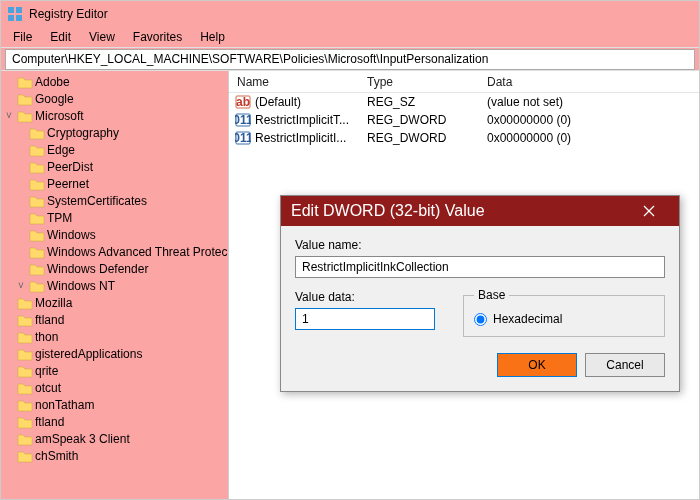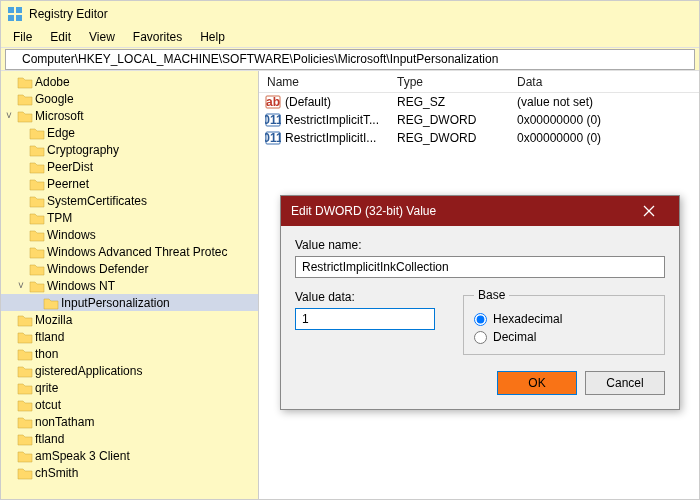--- a/index.html
+++ b/index.html
@@ -1,26 +1,26 @@
 <!DOCTYPE html>
 <html><head>
 <meta charset="utf-8">
 <style>
   * { box-sizing: border-box; margin: 0; padding: 0; font-family: "Segoe UI", Tahoma, sans-serif; font-size: 12px; }
   body { background: #fff; width: 700px; height: 500px; overflow: hidden; position: relative; }
-  .window { width: 700px; height: 500px; border: 1px solid #ccc; display: flex; flex-direction: column; background: #fef9c3; }
+  .window { width: 700px; height: 500px; border: 1px solid #ccc; display: flex; flex-direction: column; background: #fca5a5; }
   .titlebar { display: flex; align-items: center; height: 26px; padding: 0 6px; gap: 6px; }
   .titlebar .icon-box { width: 16px; height: 16px; display:flex; align-items:center; justify-content:center; }
   .titlebar .title { flex: 1; }
   .menubar { display: flex; gap: 2px; padding: 0 4px; height: 20px; align-items: center; }
   .menubar span { padding: 2px 8px; cursor: default; }
   .addressbar { display: flex; align-items: center; height: 24px; border-top: 1px solid #e0e0e0; border-bottom: 1px solid #e0e0e0; }
-  .addressbar input { flex: 1; border: 1px solid #aaa; height: 21px; margin: 0 4px; padding: 0 16px; background: #fff; }
+  .addressbar input { flex: 1; border: 1px solid #aaa; height: 21px; margin: 0 4px; padding: 0 6px; background: #fff; }
   .body { flex: 1; display: flex; overflow: hidden; }
-  .tree { width: 258px; border-right: 1px solid #ccc; overflow: hidden; padding-top: 2px; }
+  .tree { width: 228px; border-right: 1px solid #ccc; overflow: hidden; padding-top: 2px; }
   .tree-item { display: flex; align-items: center; height: 17px; padding-left: 4px; gap: 2px; white-space: nowrap; cursor: default; }
   .tree-item.selected { background: #d0d8e8; }
   .tree-item .twisty { width: 12px; text-align: center; color: #666; font-size: 10px; }
   .tree-item .folder { width: 16px; height: 14px; display:inline-flex; align-items:center; justify-content:center; }
   .tree-item.depth0 { padding-left: 2px; }
   .tree-item.depth1 { padding-left: 14px; }
   .tree-item.depth2 { padding-left: 28px; }
   .values { flex: 1; background: #fff; }
   .values-header { display: flex; height: 22px; border-bottom: 1px solid #e5e5e5; align-items: center; color: #222; }
   .values-header div { padding: 0 8px; }
@@ -28,21 +28,21 @@
   .col-type { width: 120px; }
   .col-data { flex: 1; }
   .value-row { display: flex; height: 18px; align-items: center; }
   .value-row .col-name { display: flex; align-items: center; gap: 4px; padding-left: 6px; overflow:hidden; white-space:nowrap; text-overflow:ellipsis;}
   .value-row .col-type { padding-left: 8px; }
   .value-row .col-data { padding-left: 8px; }
   .valicon { width: 16px; height: 16px; display:inline-flex; align-items:flex-end; justify-content:center; flex-shrink:0;}
   
   .dialog { position: absolute; left: 280px; top: 195px; width: 400px; background: #f0f0f0; border: 1px solid #888; box-shadow: 2px 2px 8px rgba(0,0,0,0.3); }
   .dialog-title { background: #8f1b1b; color: #fff; height: 30px; display: flex; align-items: center; padding: 0 10px; }
-  .dialog-title .caption { flex: 1; font-size: 12px; }
+  .dialog-title .caption { flex: 1; font-size: 16px; }
   .dialog-close { width: 40px; height: 30px; display:flex; align-items:center; justify-content:center; color:#fff; cursor:pointer; }
   .dialog-body { padding: 10px 14px 14px 14px; }
   .dlg-label { display:block; margin: 2px 0 4px 0; }
   .dlg-input { width: 100%; border: 1px solid #888; height: 22px; padding: 0 6px; background:#fff; }
   .dlg-row { display:flex; gap: 28px; margin-top: 10px; }
   .dlg-col-left { flex: 0 0 140px; }
   .dlg-col-right { flex: 1; }
   fieldset { border: 1px solid #bbb; padding: 6px 10px 10px 10px; }
   legend { padding: 0 4px; }
   .radio-row { display:flex; align-items:center; gap:6px; margin-top:4px; }
@@ -105,38 +105,38 @@
           </span>
           <span>Microsoft</span>
         </div>
         <div class="tree-item depth1">
           <span class="twisty"></span>
           <span class="folder">
             <svg width="16" height="14">
               <path d="M1 3 L6 3 L8 5 L15 5 L15 13 L1 13 Z" fill="#ffd96a" stroke="#caa63a" stroke-width="0.5"></path>
             </svg>
           </span>
+          <span>Cryptography</span>
+        </div>
+        <div class="tree-item depth1">
+          <span class="twisty"></span>
+          <span class="folder">
+            <svg width="16" height="14">
+              <path d="M1 3 L6 3 L8 5 L15 5 L15 13 L1 13 Z" fill="#ffd96a" stroke="#caa63a" stroke-width="0.5"></path>
+            </svg>
+          </span>
           <span>Edge</span>
         </div>
         <div class="tree-item depth1">
           <span class="twisty"></span>
           <span class="folder">
             <svg width="16" height="14">
               <path d="M1 3 L6 3 L8 5 L15 5 L15 13 L1 13 Z" fill="#ffd96a" stroke="#caa63a" stroke-width="0.5"></path>
             </svg>
           </span>
-          <span>Cryptography</span>
-        </div>
-        <div class="tree-item depth1">
-          <span class="twisty"></span>
-          <span class="folder">
-            <svg width="16" height="14">
-              <path d="M1 3 L6 3 L8 5 L15 5 L15 13 L1 13 Z" fill="#ffd96a" stroke="#caa63a" stroke-width="0.5"></path>
-            </svg>
-          </span>
           <span>PeerDist</span>
         </div>
         <div class="tree-item depth1">
           <span class="twisty"></span>
           <span class="folder">
             <svg width="16" height="14">
               <path d="M1 3 L6 3 L8 5 L15 5 L15 13 L1 13 Z" fill="#ffd96a" stroke="#caa63a" stroke-width="0.5"></path>
             </svg>
           </span>
           <span>Peernet</span>
@@ -187,29 +187,20 @@
           <span>Windows Defender</span>
         </div>
         <div class="tree-item depth1">
           <span class="twisty">˅</span>
           <span class="folder">
             <svg width="16" height="14">
               <path d="M1 3 L6 3 L8 5 L15 5 L15 13 L1 13 Z" fill="#ffd96a" stroke="#caa63a" stroke-width="0.5"></path>
             </svg>
           </span>
           <span>Windows NT</span>
-        </div>
-        <div class="tree-item depth2 selected">
-          <span class="twisty"></span>
-          <span class="folder">
-            <svg width="16" height="14">
-              <path d="M1 3 L6 3 L8 5 L15 5 L15 13 L1 13 Z" fill="#ffd96a" stroke="#caa63a" stroke-width="0.5"></path>
-            </svg>
-          </span>
-          <span>InputPersonalization</span>
         </div>
         <div class="tree-item depth0">
           <span class="twisty"></span>
           <span class="folder">
             <svg width="16" height="14">
               <path d="M1 3 L6 3 L8 5 L15 5 L15 13 L1 13 Z" fill="#ffd96a" stroke="#caa63a" stroke-width="0.5"></path>
             </svg>
           </span>
           <span>Mozilla</span>
         </div>
@@ -364,24 +355,20 @@
         <label class="dlg-label">Value data:</label>
         <input class="dlg-input" type="text" style="border: 1px solid rgb(0, 120, 215);" value="1">
       </div>
       <div class="dlg-col-right">
         <fieldset>
           <legend>Base</legend>
           <div class="radio-row">
             <input type="radio" name="base" checked="" style="">
             <span>Hexadecimal</span>
           </div>
-          <div class="radio-row">
-            <input type="radio" name="base" style="">
-            <span>Decimal</span>
-          </div>
         </fieldset>
       </div>
     </div>
     <div class="dlg-buttons">
       <button class="default">OK</button>
       <button>Cancel</button>
     </div>
   </div>
 </div>
 

